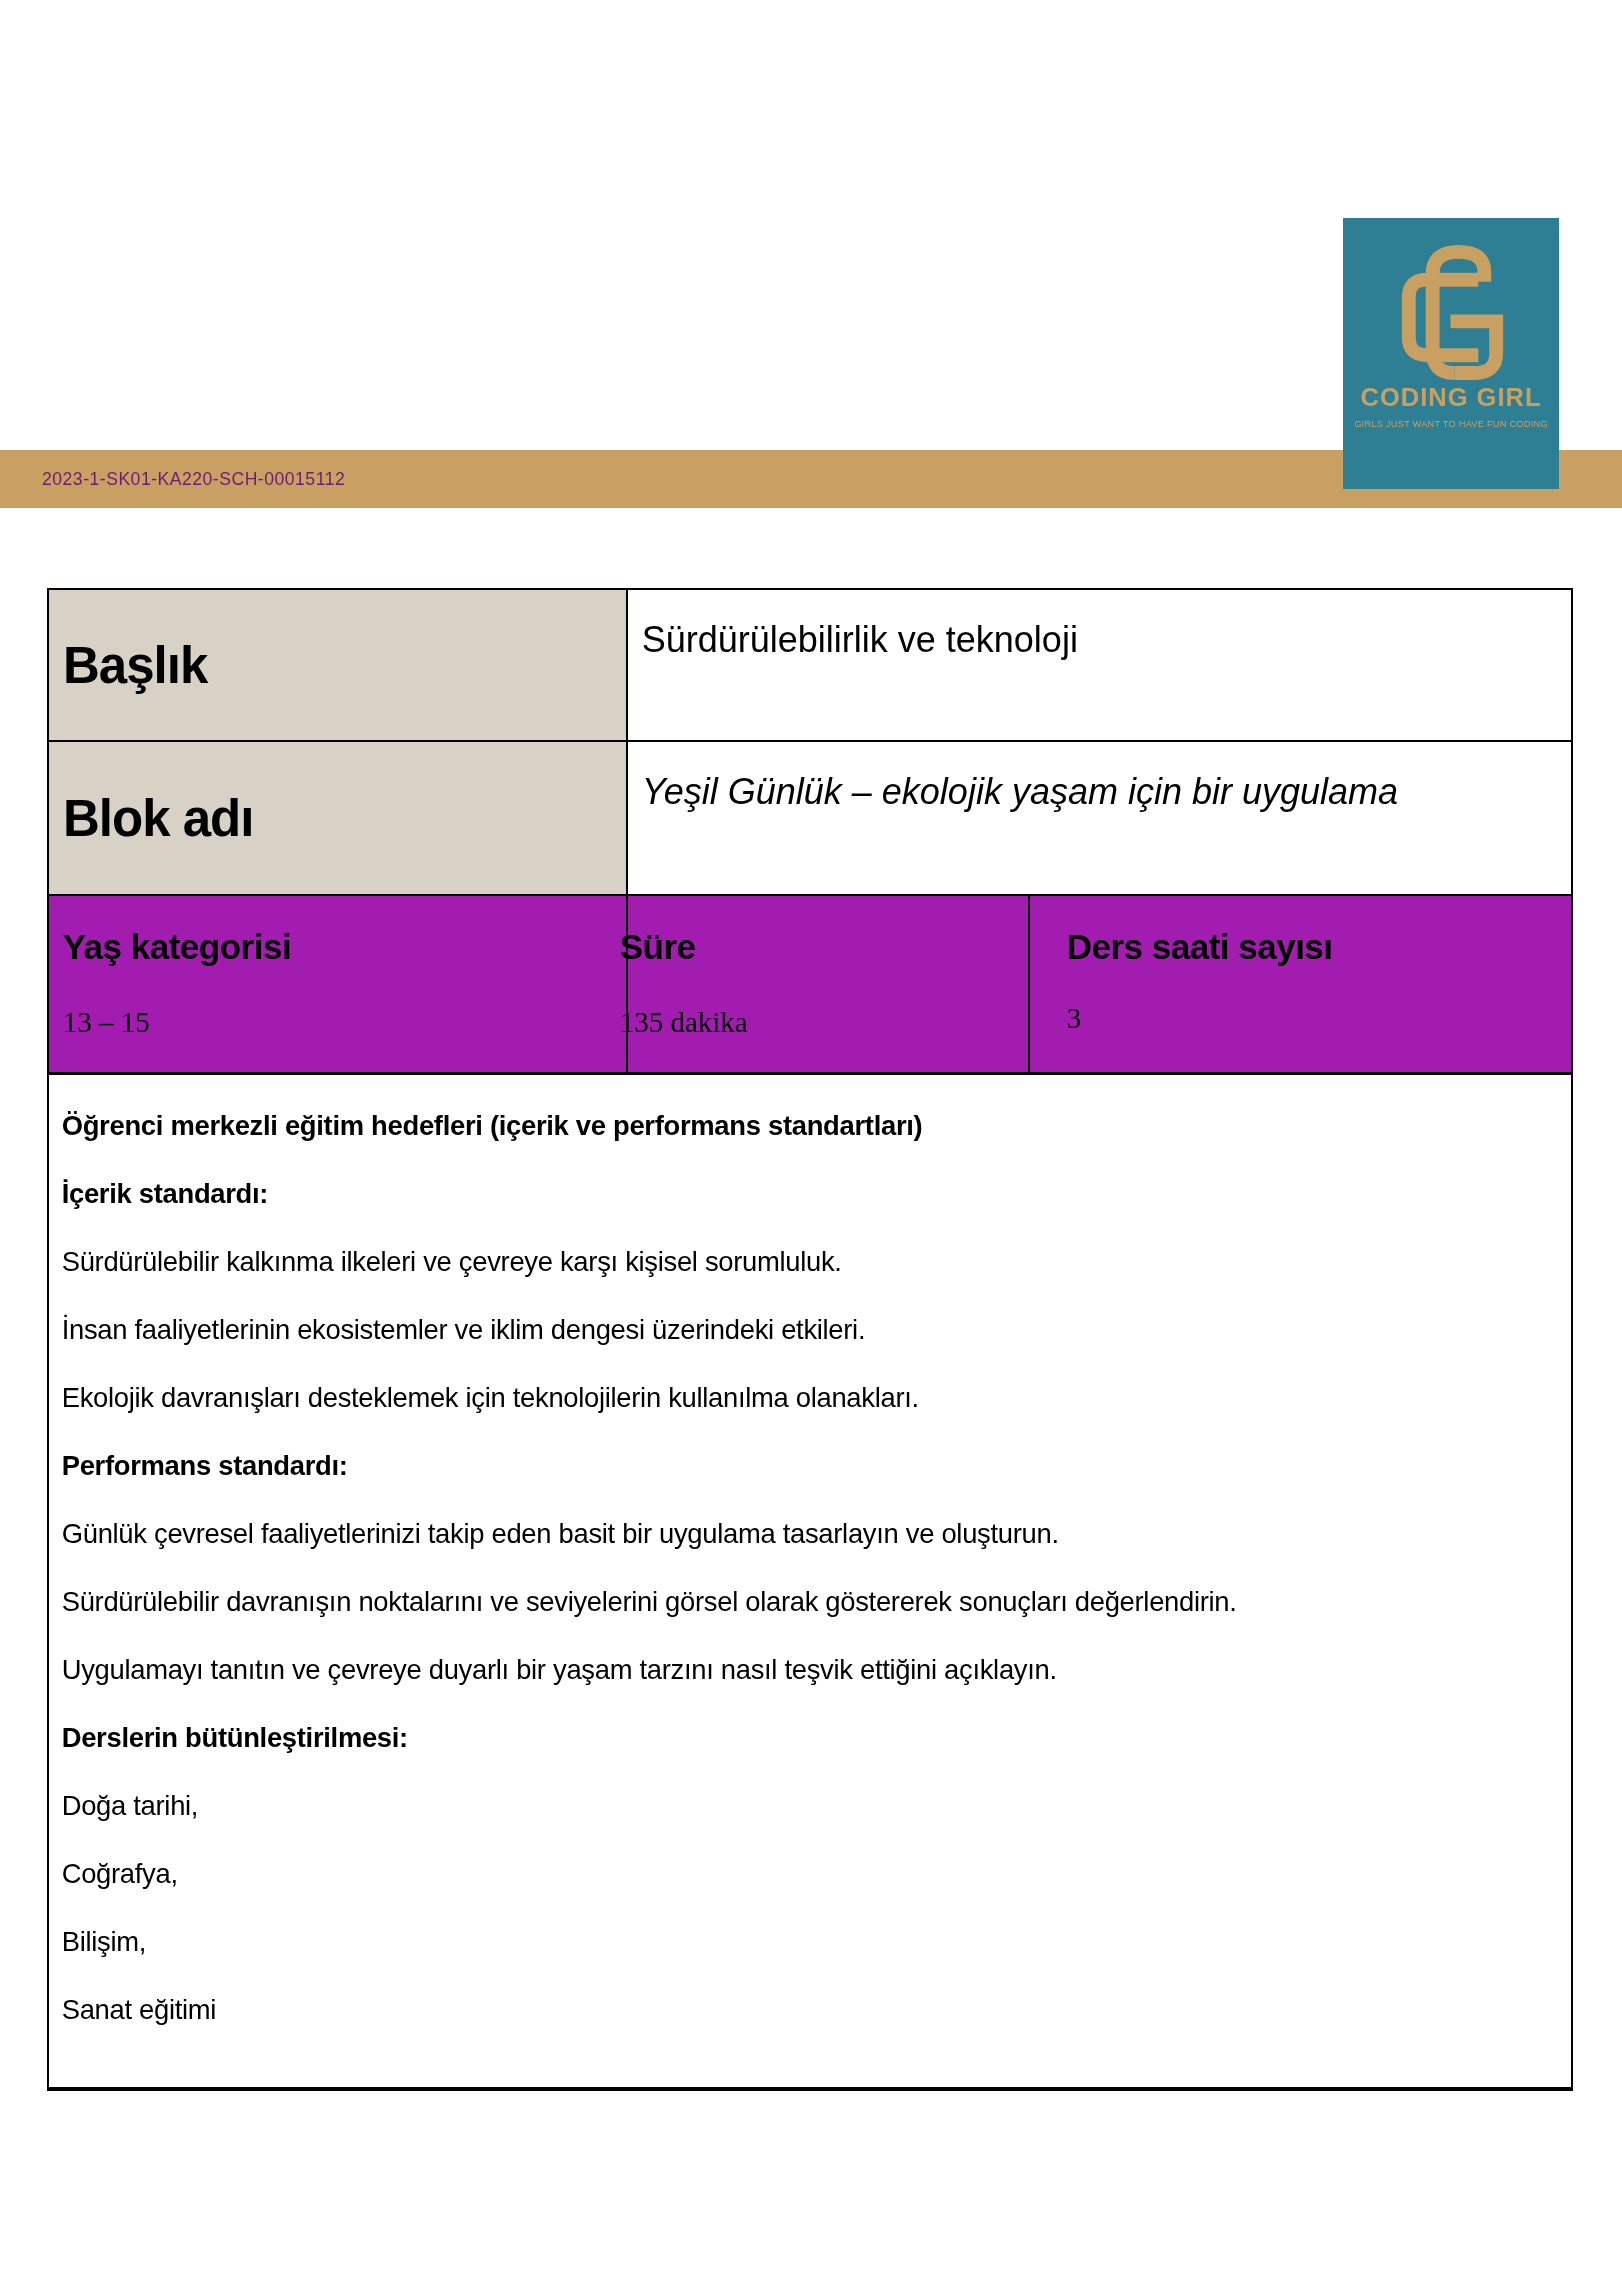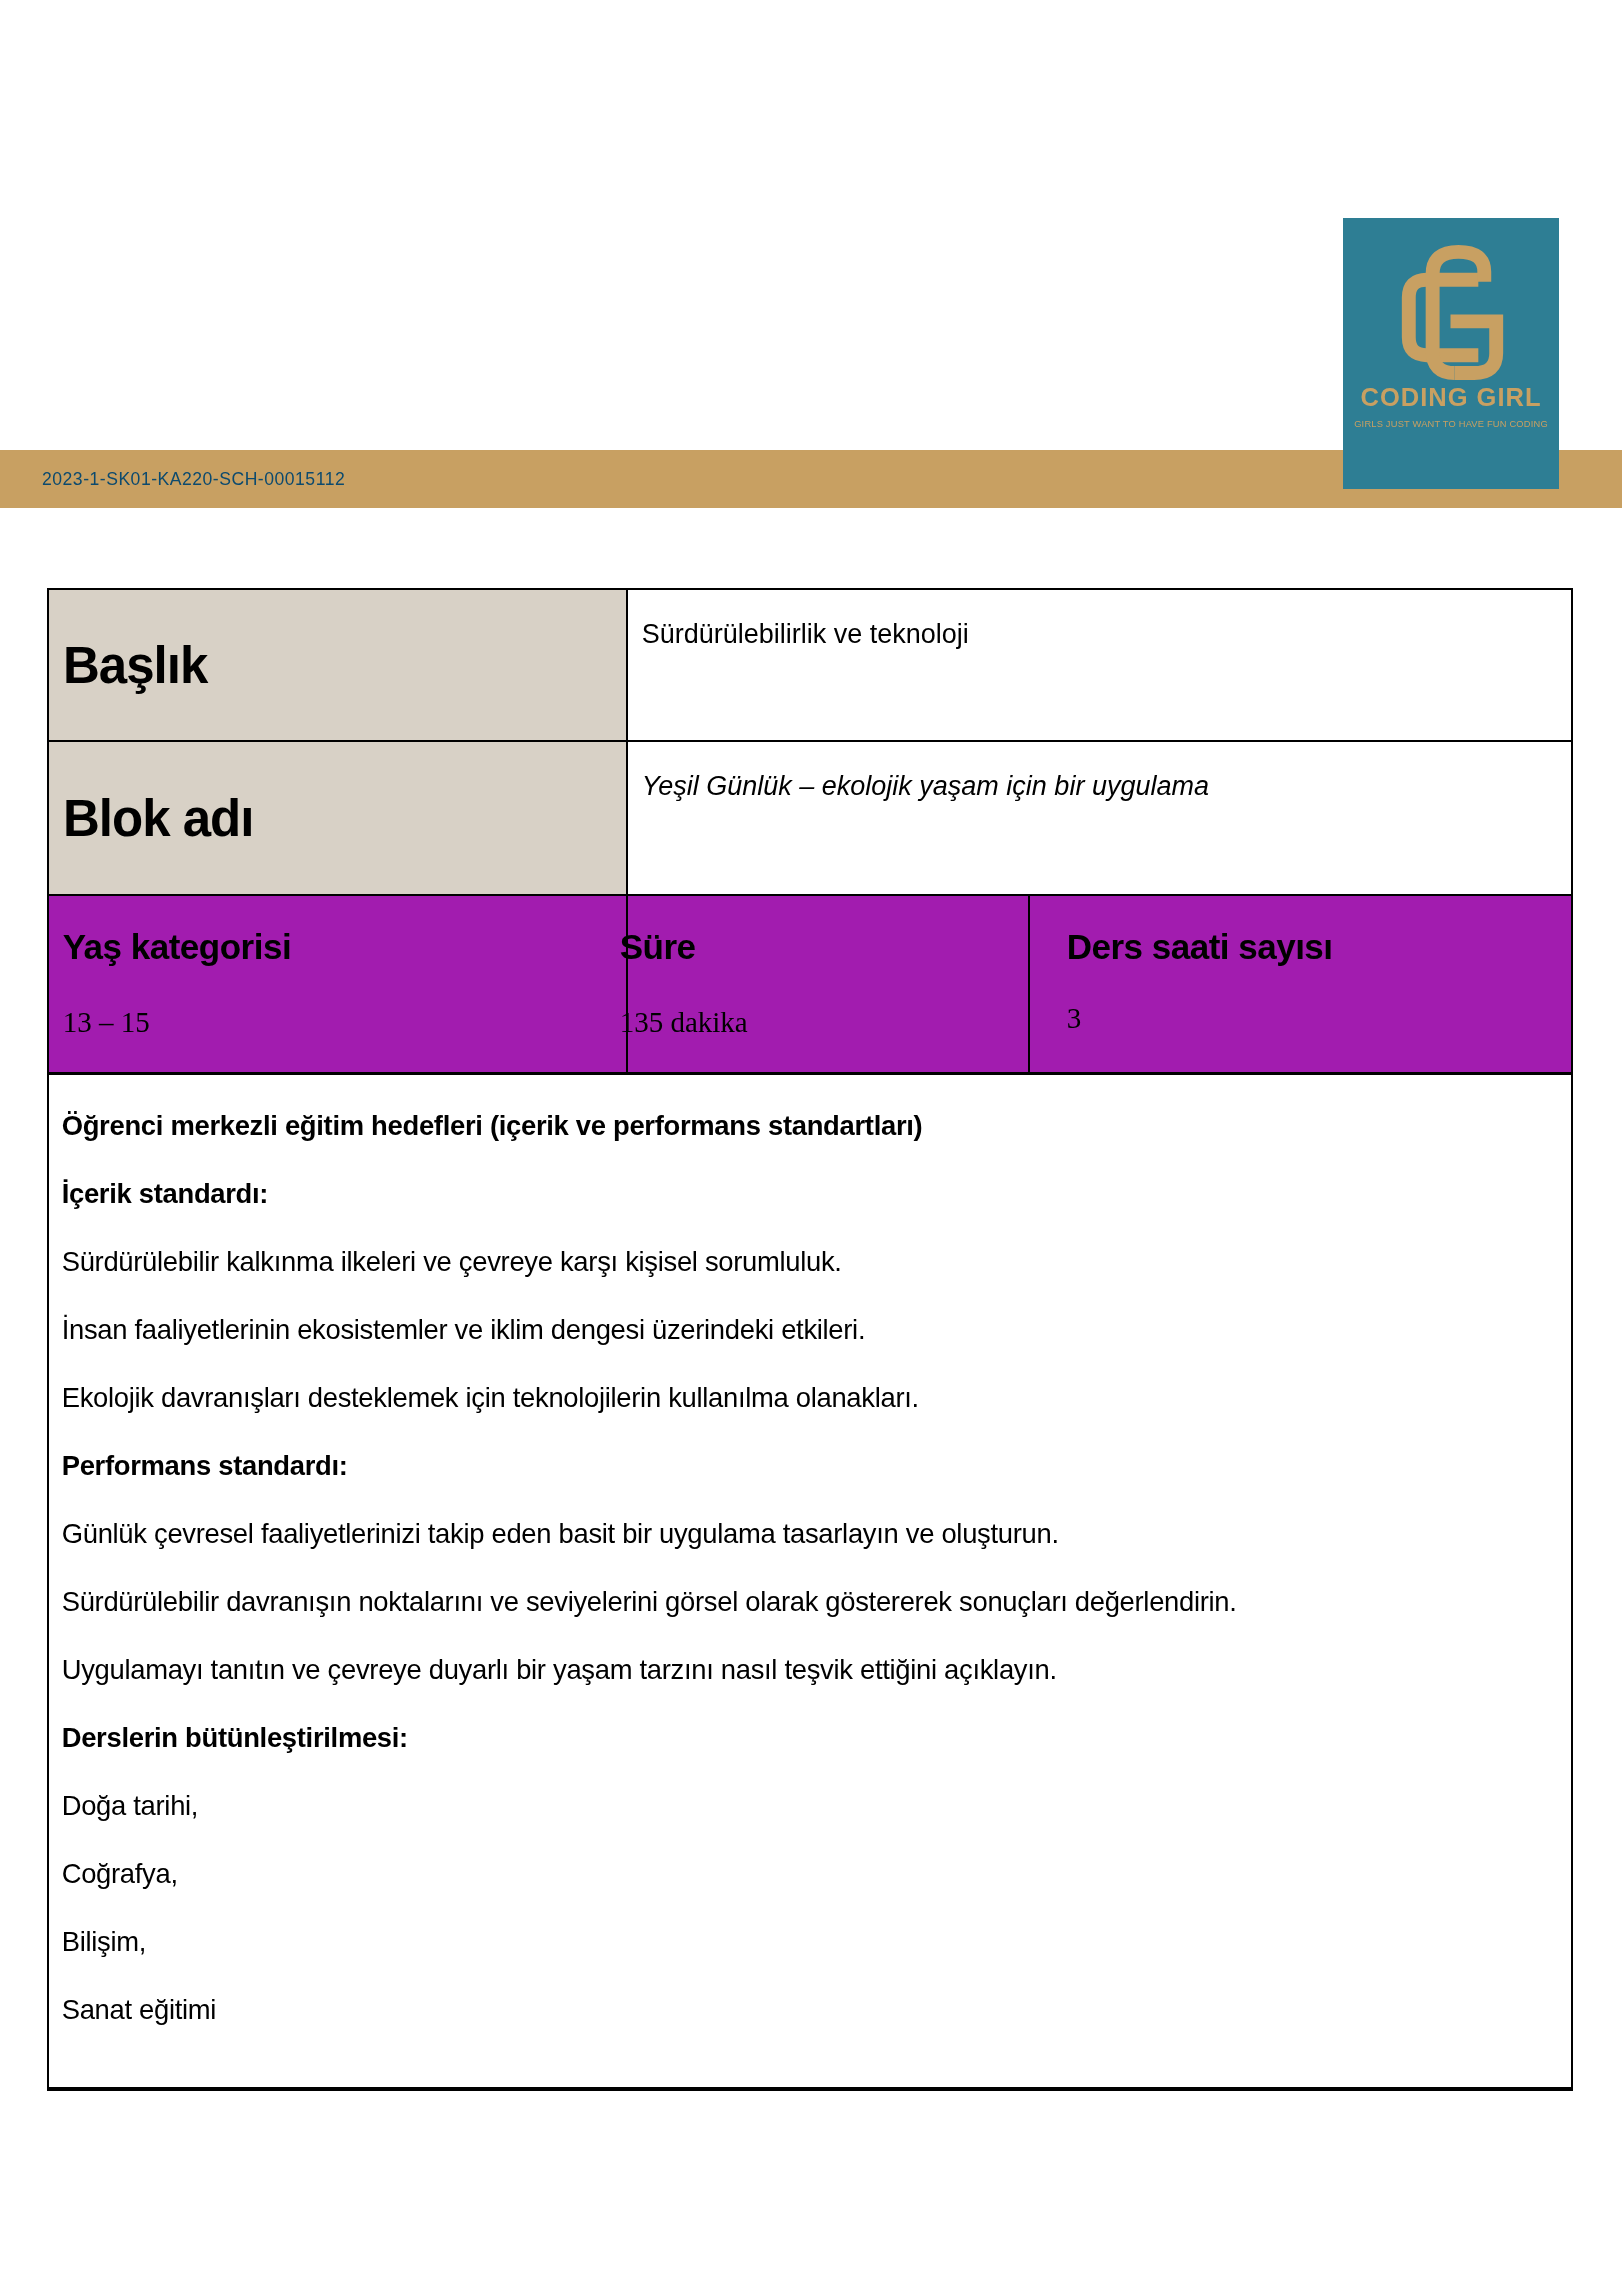--- a/index.html
+++ b/index.html
@@ -33,21 +33,21 @@
     width:100%;
     height:58px;
     background:#C8A062;
     display:flex;
     align-items:center;
   }
   .ref-code{
     margin-left:42px;
     font-size:17.6px;
     letter-spacing:0.5px;
-    color:#0c4a6e;
+    color:#701a75;
   }
 
   
   .logo{
     position:absolute;
     left:1343px;
     top:218px;
     width:216px;
     height:271px;
     background:#2E7E94;
@@ -94,21 +94,21 @@
     left:0;width:579px;
     background:#D8D1C6;
     border-right:2.9px solid #000;
     display:flex;align-items:center;
     padding-left:14px;
   }
   .c-label .big{font-size:51px;font-weight:700;letter-spacing:-1px;}
   .c-value{
     left:579px;right:0;
     padding:29px 23.5px 0 13.7px;
-    font-size:27px;
+    font-size:36px;
   }
   .r2 .c-value{font-style:italic;}
 
   .i1{left:0;width:579px;border-right:2.9px solid #000;}
   .i2{left:557px;width:424px;border-right:2.9px solid #000;}
   .i3{left:1004px;right:0;}
   .r3 .cell{padding:31px 9.8px 0 13.7px;}
   .info-label{font-size:35px;font-weight:700;letter-spacing:-0.5px;}
   .info-value{font-size:29px;margin-top:39px;font-family:Liberation Serif, serif;}
   .i3 .info-value{margin-top:35px;}

